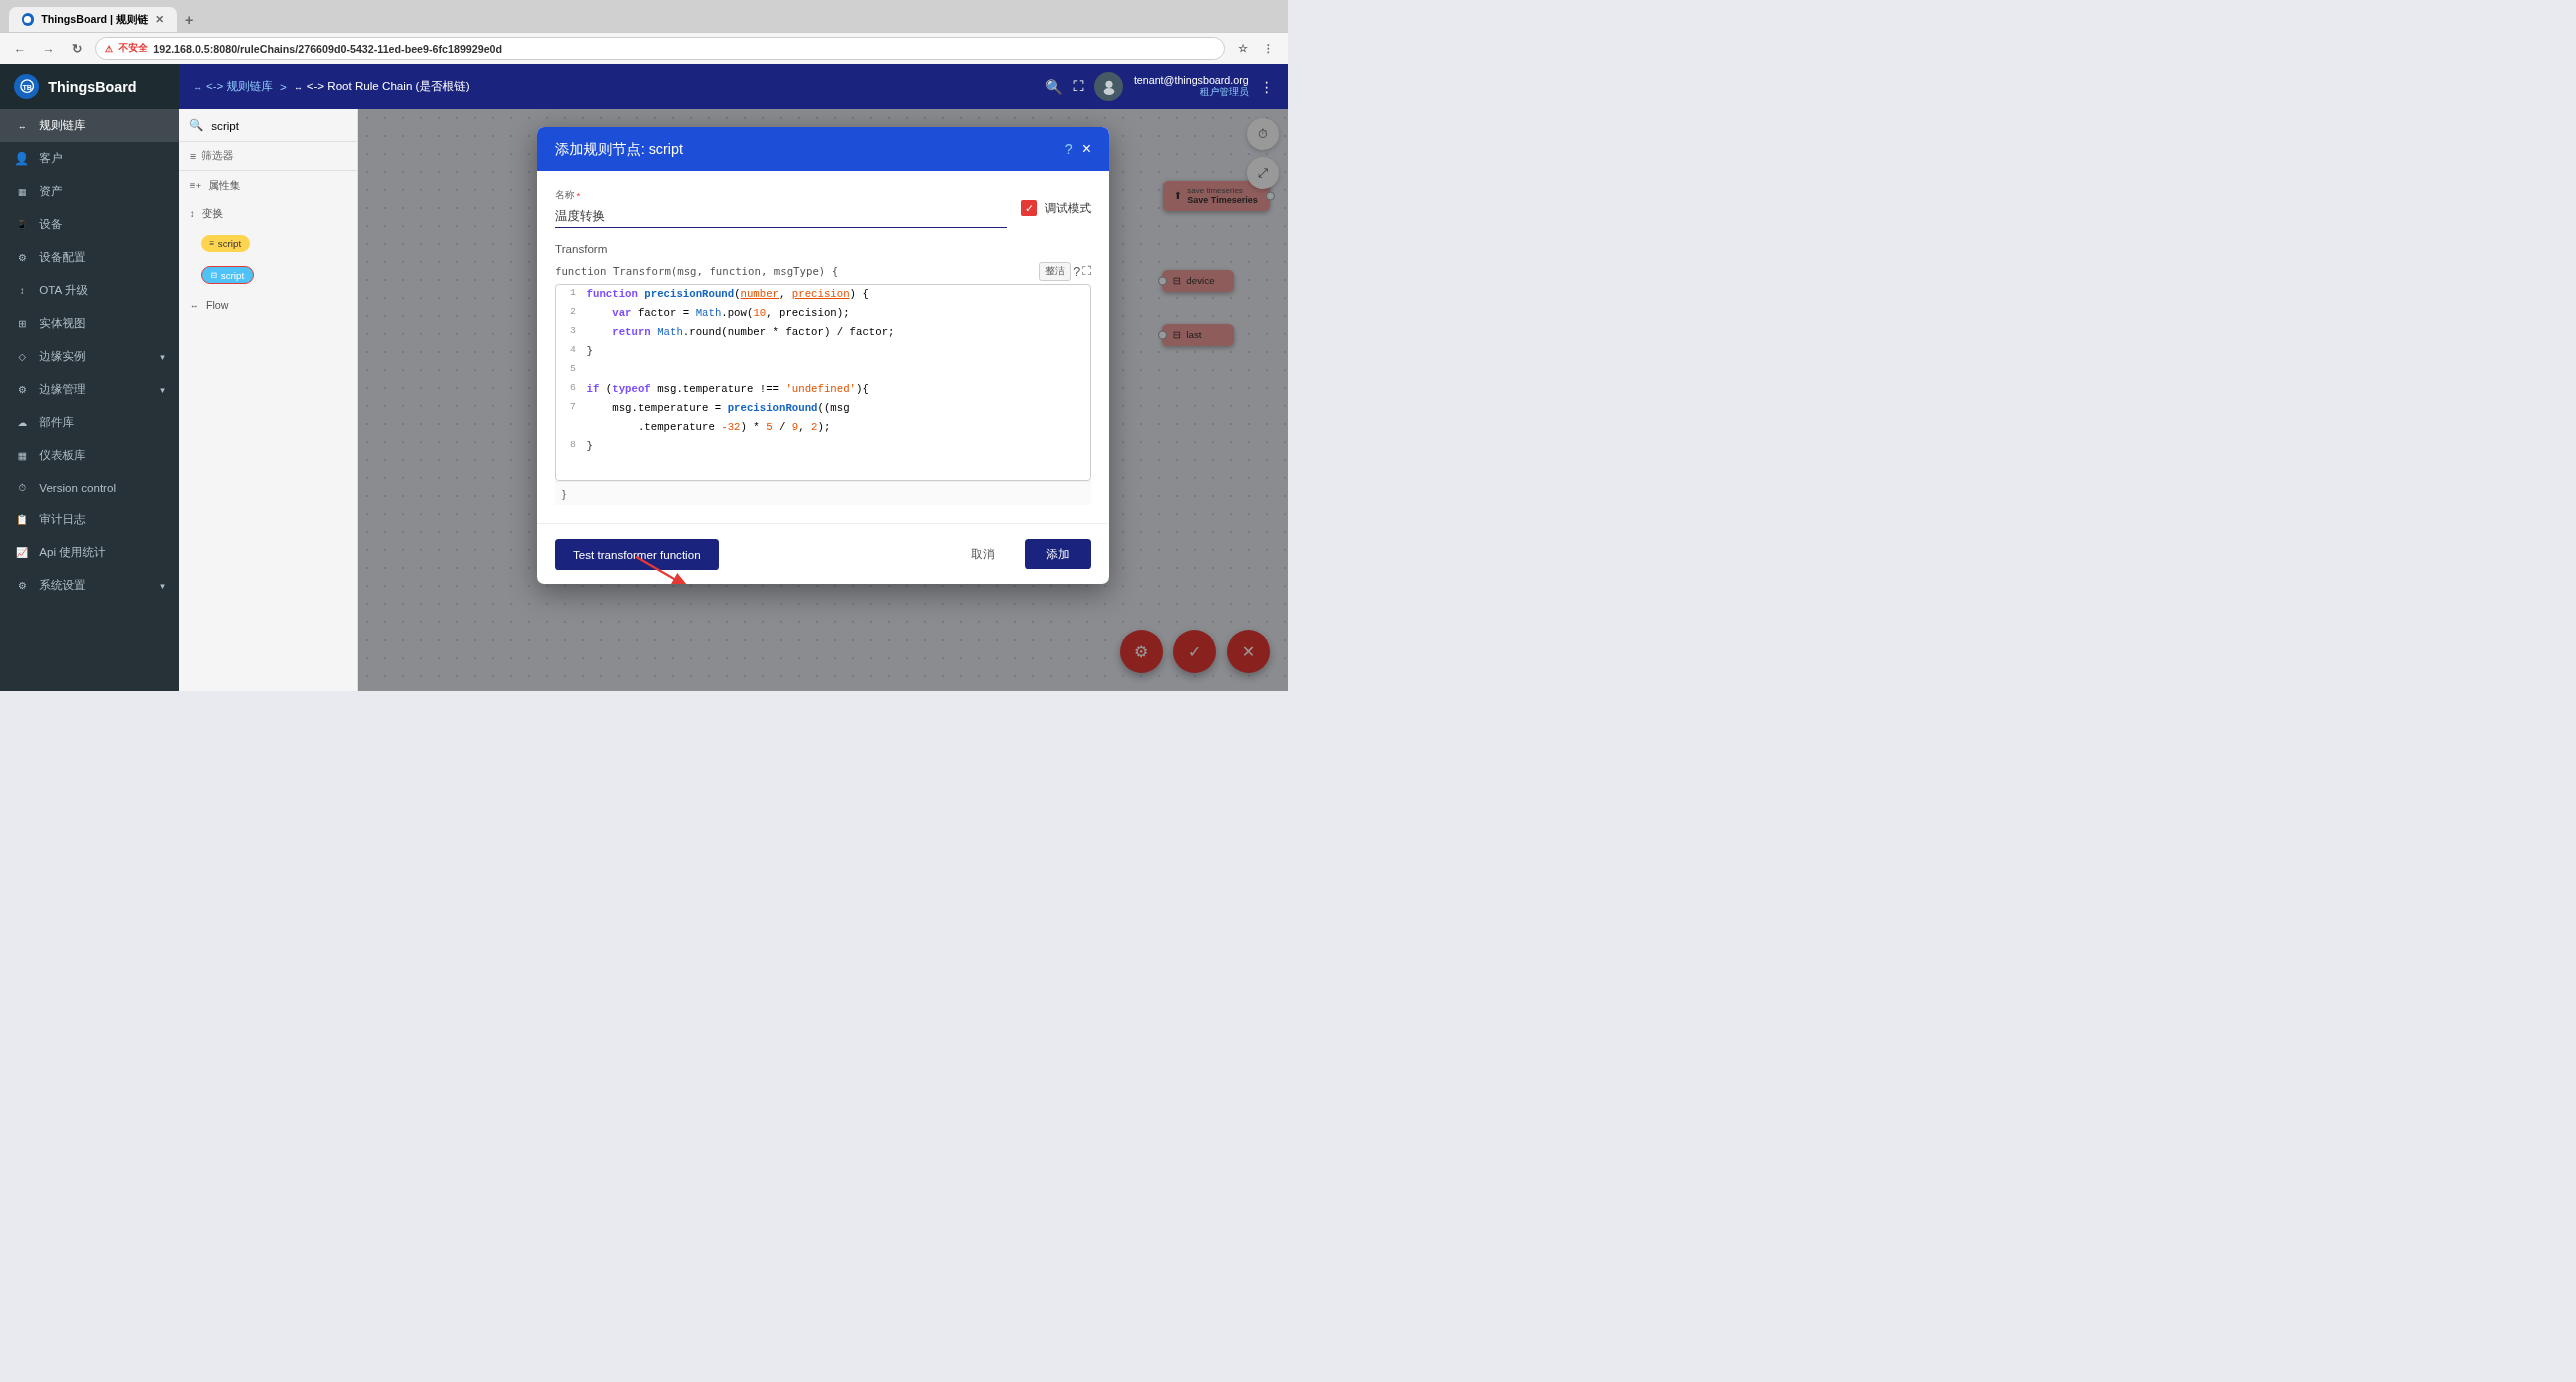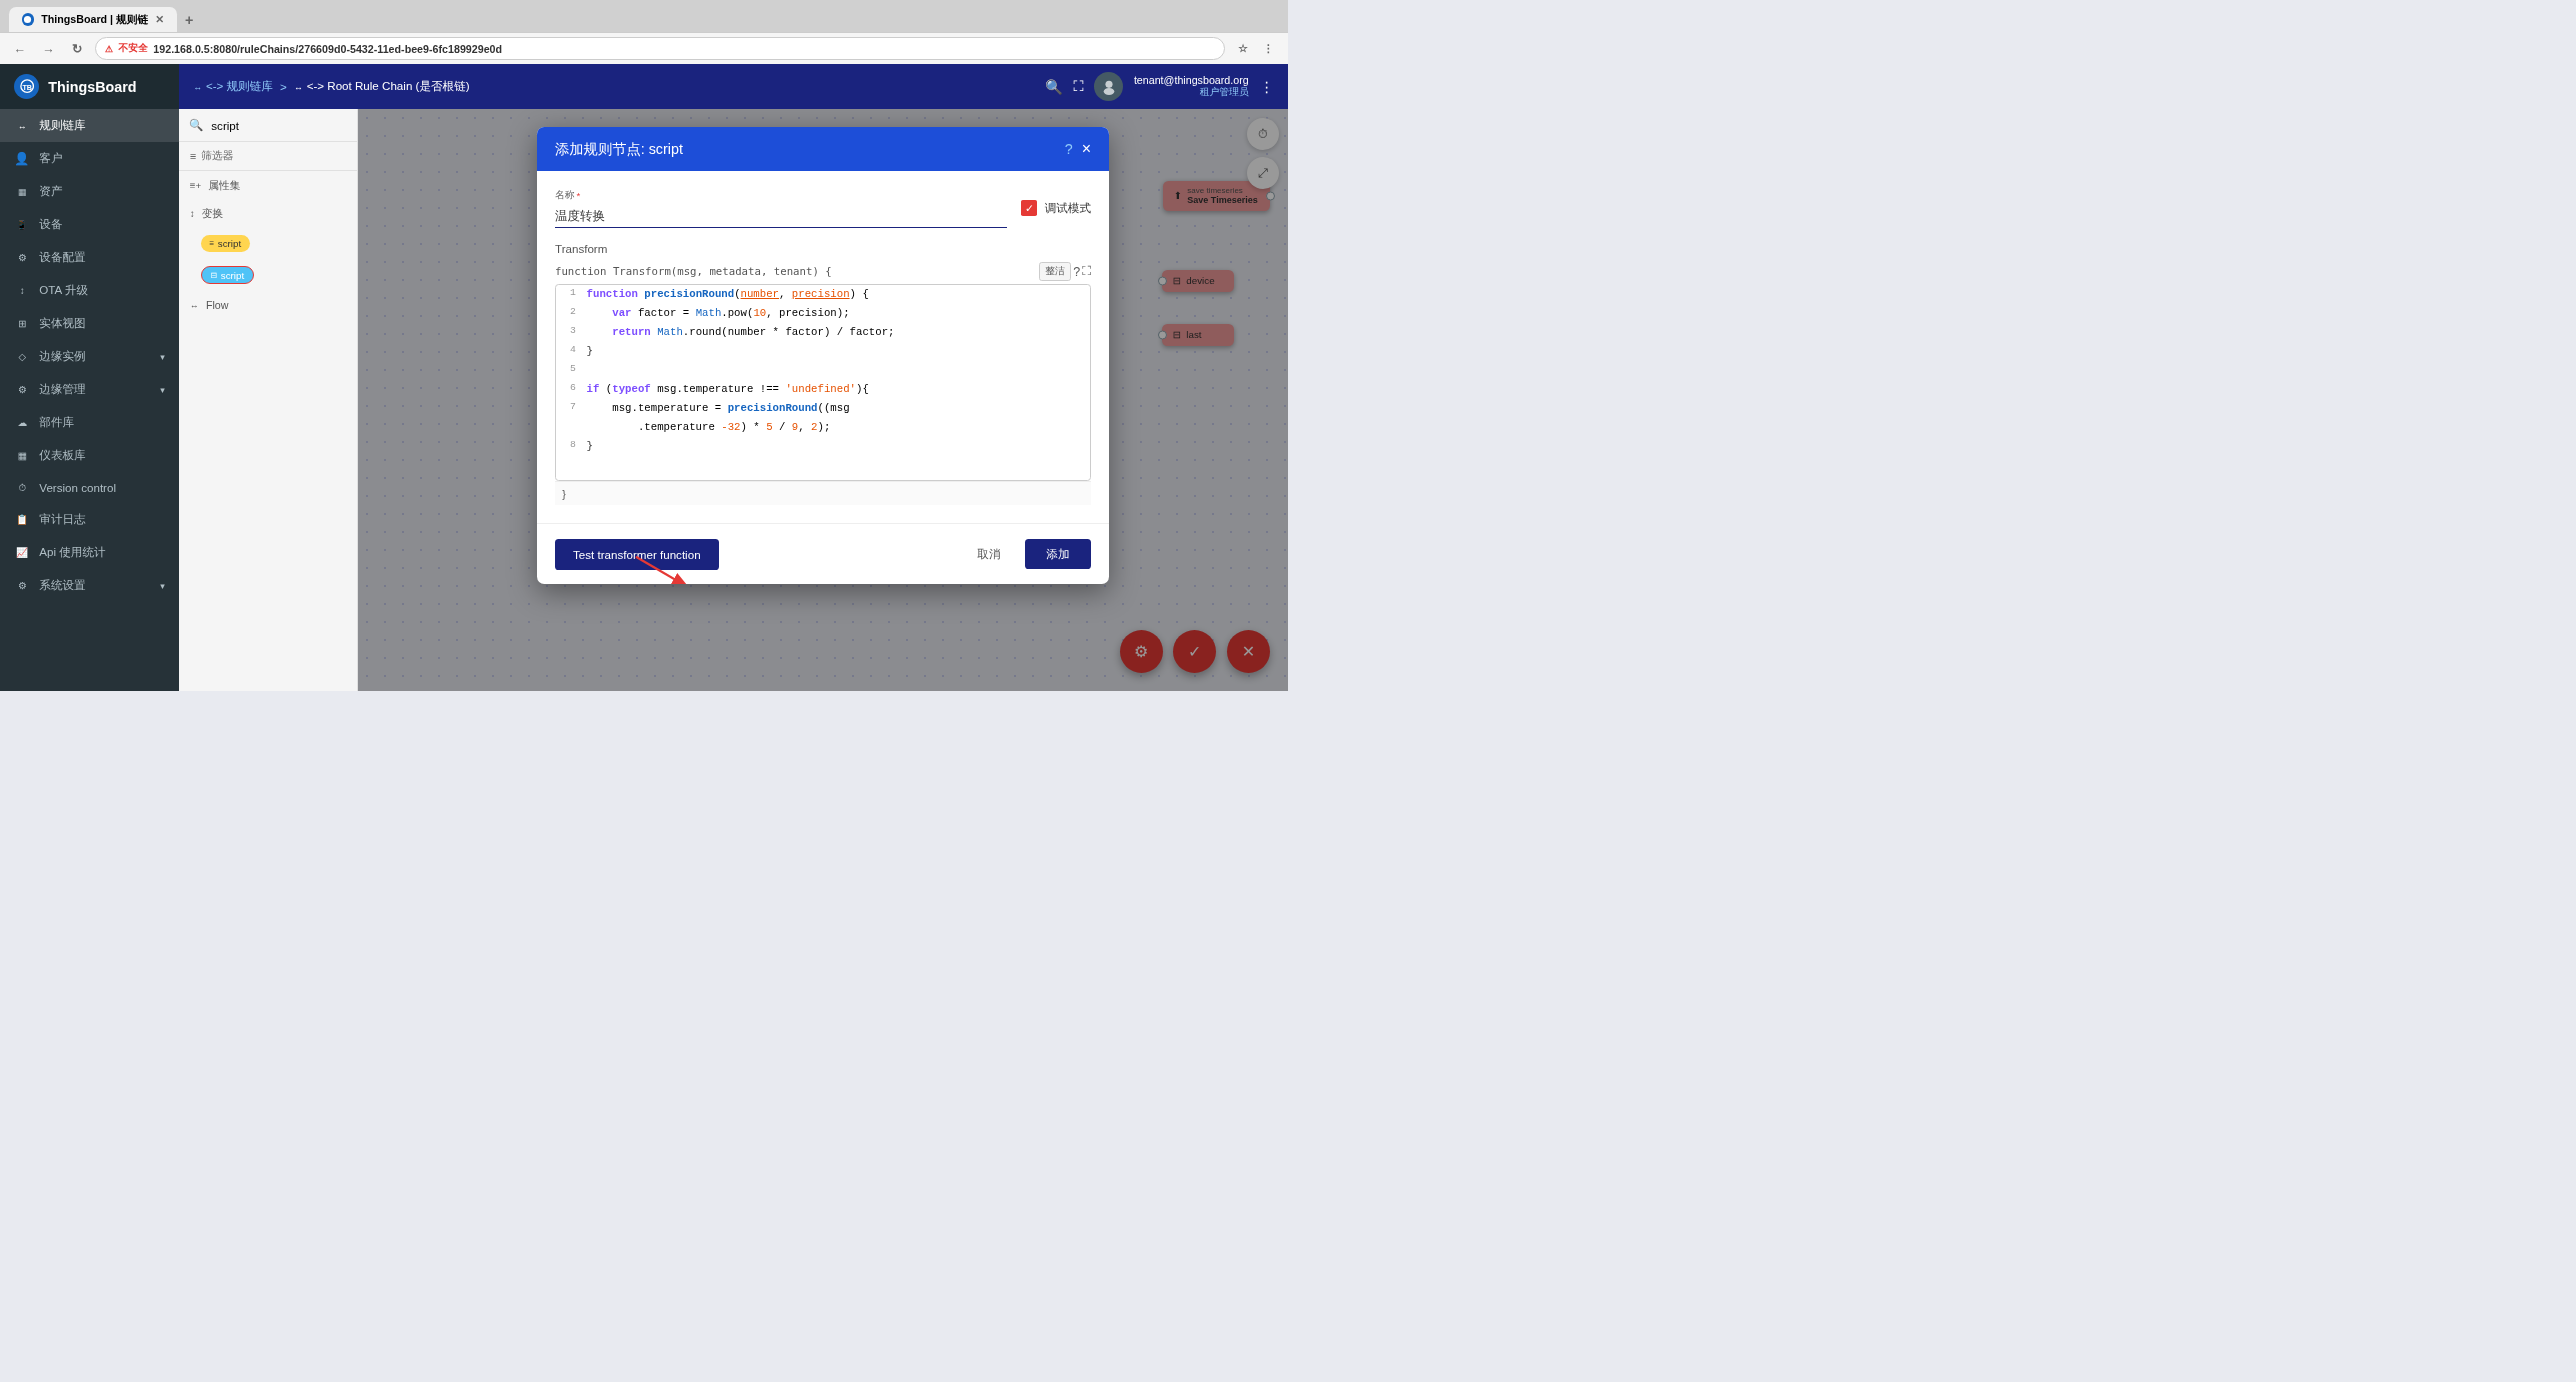--- a/index.html
+++ b/index.html
@@ -448,21 +448,21 @@
     }
     .test-btn {
       background: #1a237e;
       color: white;
       border: none;
       border-radius: 3.6px;
       padding: 9px 18px;
       font-size: 11.6px;
       cursor: pointer;
     }
-    .modal-footer-btns { display: flex; gap: 10px; }
+    .modal-footer-btns { display: flex; gap: 16px; }
     .btn-cancel {
       background: transparent;
       border: none;
       color: #555;
       font-size: 11.6px;
       cursor: pointer;
       padding: 7.2px 14.3px;
     }
     .btn-add {
       background: #1a237e;
@@ -721,21 +721,21 @@
                 </div>
                 <div class="debug-mode">
                   <div class="checkbox-checked">✓</div>
                   <span>调试模式</span>
                 </div>
               </div>
 
               <div class="section-label">Transform</div>
 
               <div class="code-area-header">
-                <span style="font-family: monospace; font-size: 10.7px; color: #555;">function Transform(msg, metadata, tenant) {</span>
+                <span style="font-family: monospace; font-size: 10.7px; color: #555;">function Transform(msg, function, msgType) {</span>
                 <div class="code-actions">
                   <span class="code-action-btn">整洁</span>
                   <span class="code-icon-btn">?</span>
                   <span class="code-icon-btn">⛶</span>
                 </div>
               </div>
 
               <div class="code-editor">
 
                 <div class="code-line">

